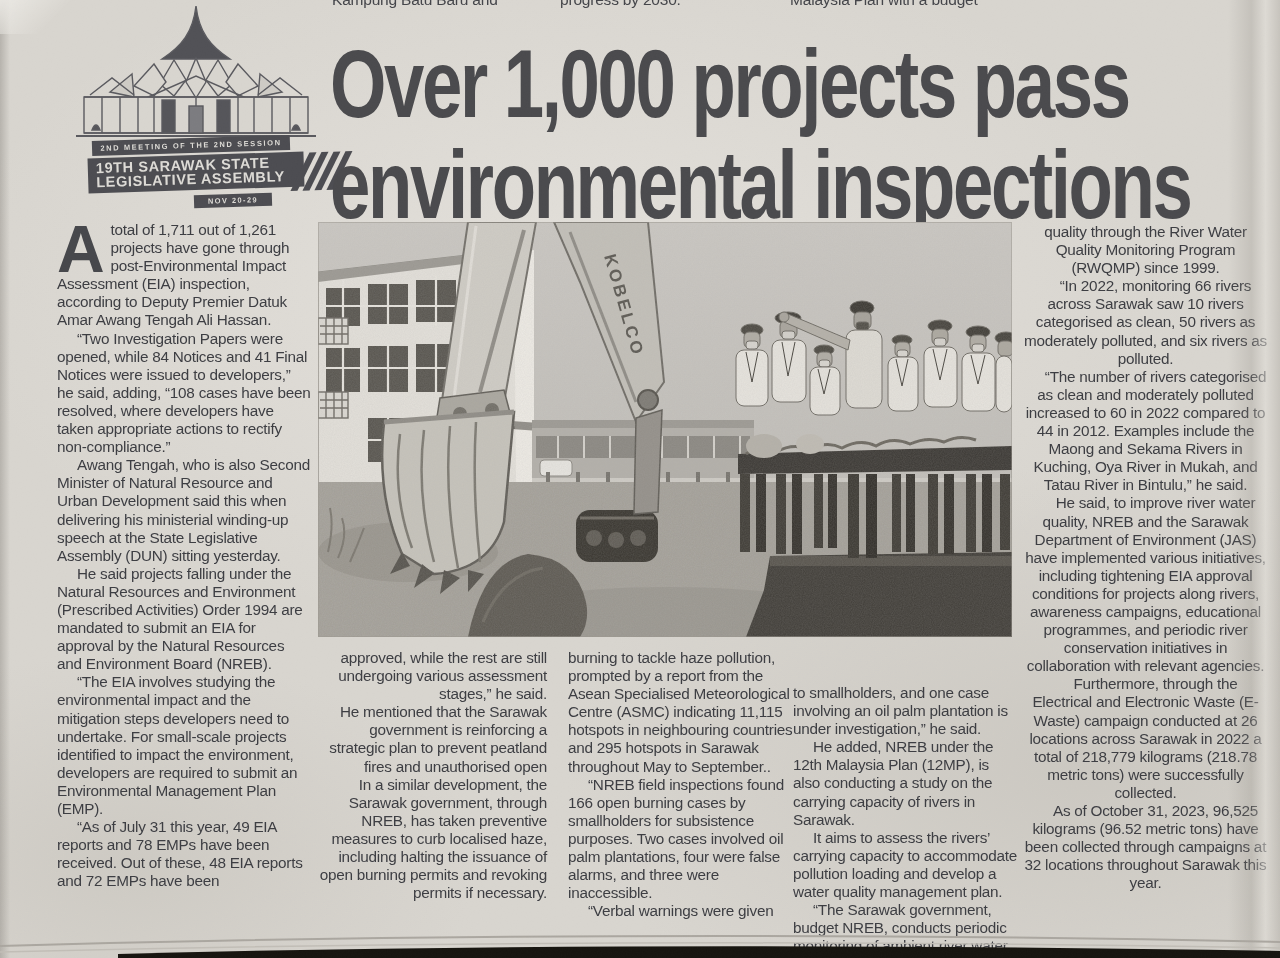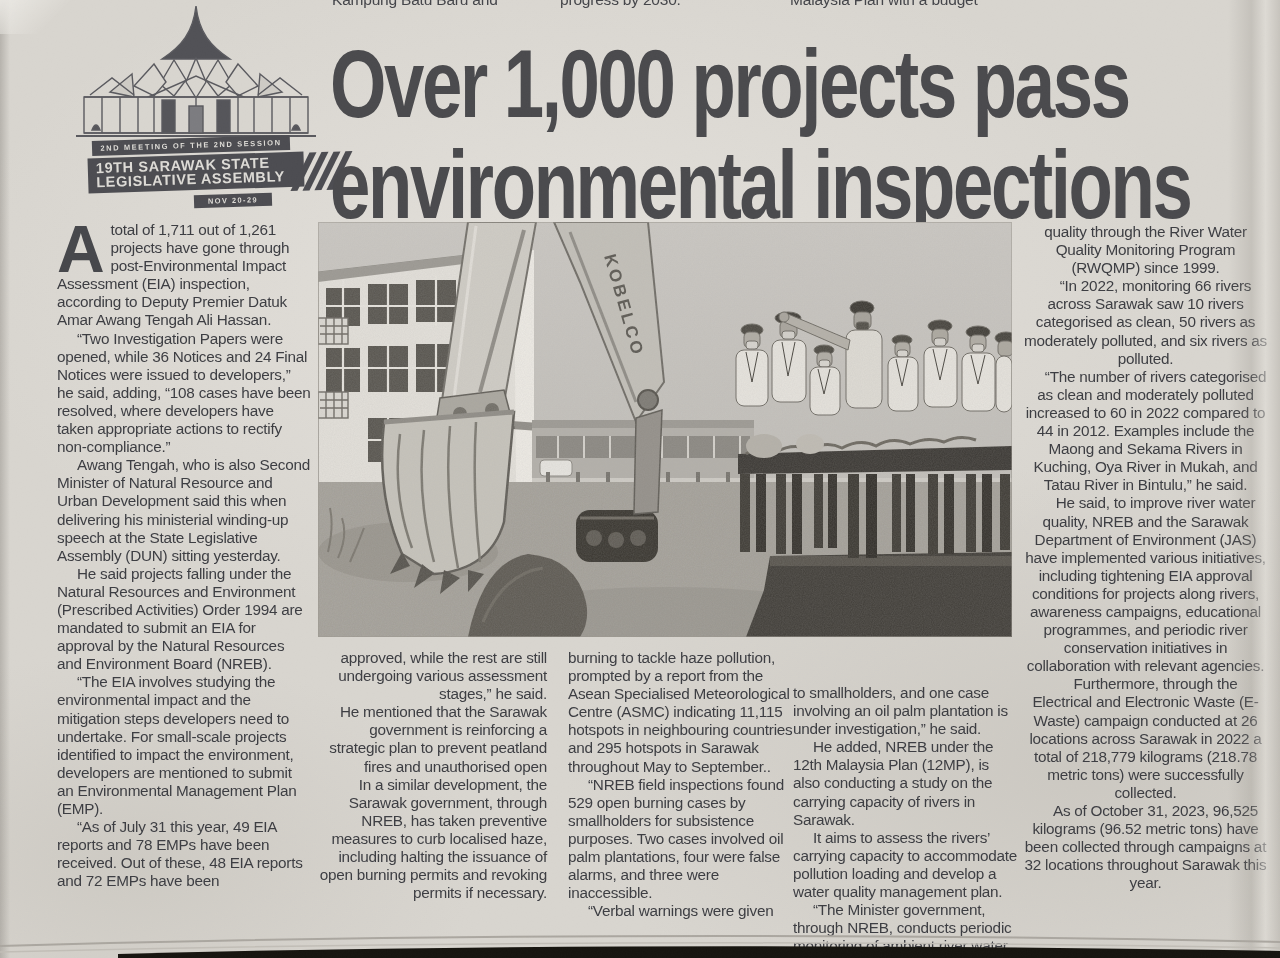--- a/index.html
+++ b/index.html
@@ -329,44 +329,44 @@
           <polygon points="150,348 150,370 166,352"></polygon>
       </g>
     </g>
 
     <rect x="0" y="0" width="694" height="415" filter="url(#grainF)" opacity=".35"></rect>
     <rect x="0" y="0" width="694" height="415" fill="none" stroke="#9b978f" stroke-width="2" opacity=".5"></rect>
   </svg>
 
   <div class="col c1">
     <p><span class="dropcap">A</span><span>total of 1,711 out of 1,261 projects have gone through post-Environmental Impact Assessment (EIA) inspection, according to Deputy Premier Datuk Amar Awang Tengah Ali Hassan.</span></p>
-    <p class="ind">“Two Investigation Papers were opened, while 36 Notices and 24 Final Notices were issued to developers,” he said, adding, “108 cases have been resolved, where developers have taken appropriate actions to rectify non-compliance.”</p>
+    <p class="ind">“Two Investigation Papers were opened, while 84 Notices and 41 Final Notices were issued to developers,” he said, adding, “108 cases have been resolved, where developers have taken appropriate actions to rectify non-compliance.”</p>
     <p class="ind">Awang Tengah, who is also Second Minister of Natural Resource and Urban Development said this when delivering his ministerial winding-up speech at the State Legislative Assembly (DUN) sitting yesterday.</p>
     <p class="ind">He said projects falling under the Natural Resources and Environment (Prescribed Activities) Order 1994 are mandated to submit an EIA for approval by the Natural Resources and Environment Board (NREB).</p>
-    <p class="ind">“The EIA involves studying the environmental impact and the mitigation steps developers need to undertake. For small-scale projects identified to impact the environment, developers are mentioned to submit an Environmental Management Plan (EMP).</p>
+    <p class="ind">“The EIA involves studying the environmental impact and the mitigation steps developers need to undertake. For small-scale projects identified to impact the environment, developers are required to submit an Environmental Management Plan (EMP).</p>
     <p class="ind">“As of July 31 this year, 49 EIA reports and 78 EMPs have been received. Out of these, 48 EIA reports and 72 EMPs have been</p>
   </div>
 
   <div class="col c2">
     <p>approved, while the rest are still undergoing various assessment stages,” he said.</p>
     <p class="ind">He mentioned that the Sarawak government is reinforcing a strategic plan to prevent peatland fires and unauthorised open</p>
     <p class="ind">In a similar development, the Sarawak government, through NREB, has taken preventive measures to curb localised haze, including halting the issuance of open burning permits and revoking permits if necessary.</p>
   </div>
 
   <div class="col c3">
     <p>burning to tackle haze pollution, prompted by a report from the Asean Specialised Meteorological Centre (ASMC) indicating 11,115 hotspots in neighbouring countries and 295 hotspots in Sarawak throughout May to September..</p>
-    <p class="ind">“NREB field inspections found 529 open burning cases by smallholders for subsistence purposes. Two cases involved oil palm plantations, four were false alarms, and three were inaccessible.</p>
+    <p class="ind">“NREB field inspections found 166 open burning cases by smallholders for subsistence purposes. Two cases involved oil palm plantations, four were false alarms, and three were inaccessible.</p>
     <p class="ind">“Verbal warnings were given</p>
   </div>
 
   <div class="col c4">
     <p>to smallholders, and one case involving an oil palm plantation is under investigation,” he said.</p>
     <p class="ind">He added, NREB under the 12th Malaysia Plan (12MP), is also conducting a study on the carrying capacity of rivers in Sarawak.</p>
     <p class="ind">It aims to assess the rivers’ carrying capacity to accommodate pollution loading and develop a water quality management plan.</p>
-    <p class="ind">“The Minister government, through NREB, conducts periodic monitoring of ambient river water</p>
+    <p class="ind">“The Sarawak government, budget NREB, conducts periodic monitoring of ambient river water</p>
   </div>
 
   <div class="col c5">
     <p>quality through the River Water Quality Monitoring Program (RWQMP) since 1999.</p>
     <p class="ind">“In 2022, monitoring 66 rivers across Sarawak saw 10 rivers categorised as clean, 50 rivers as moderately polluted, and six rivers as polluted.</p>
     <p class="ind">“The number of rivers categorised as clean and moderately polluted increased to 60 in 2022 compared to 44 in 2012. Examples include the Maong and Sekama Rivers in Kuching, Oya River in Mukah, and Tatau River in Bintulu,” he said.</p>
     <p class="ind">He said, to improve river water quality, NREB and the Sarawak Department of Environment (JAS) have implemented various initiatives, including tightening EIA approval conditions for projects along rivers, awareness campaigns, educational programmes, and periodic river conservation initiatives in collaboration with relevant agencies.</p>
     <p class="ind">Furthermore, through the Electrical and Electronic Waste (E-Waste) campaign conducted at 26 locations across Sarawak in 2022 a total of 218,779 kilograms (218.78 metric tons) were successfully collected.</p>
     <p class="ind">As of October 31, 2023, 96,525 kilograms (96.52 metric tons) have been collected through campaigns at 32 locations throughout Sarawak this year.</p>
   </div>

